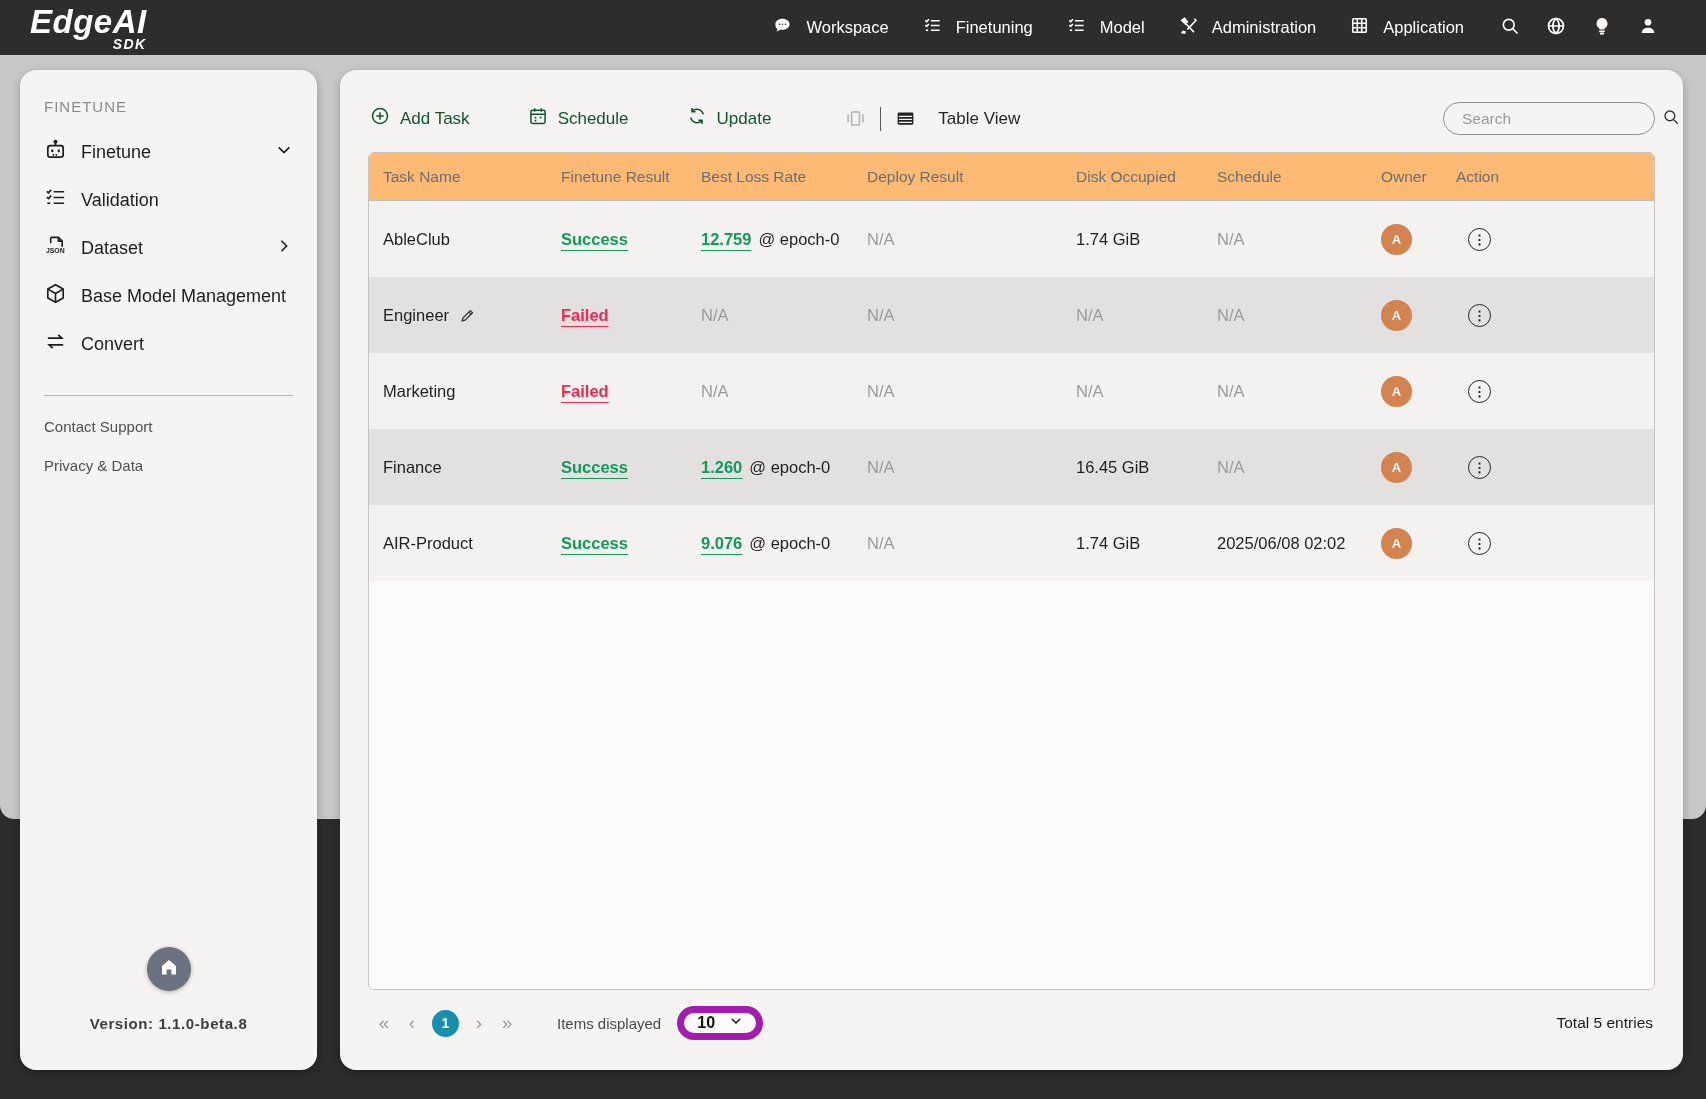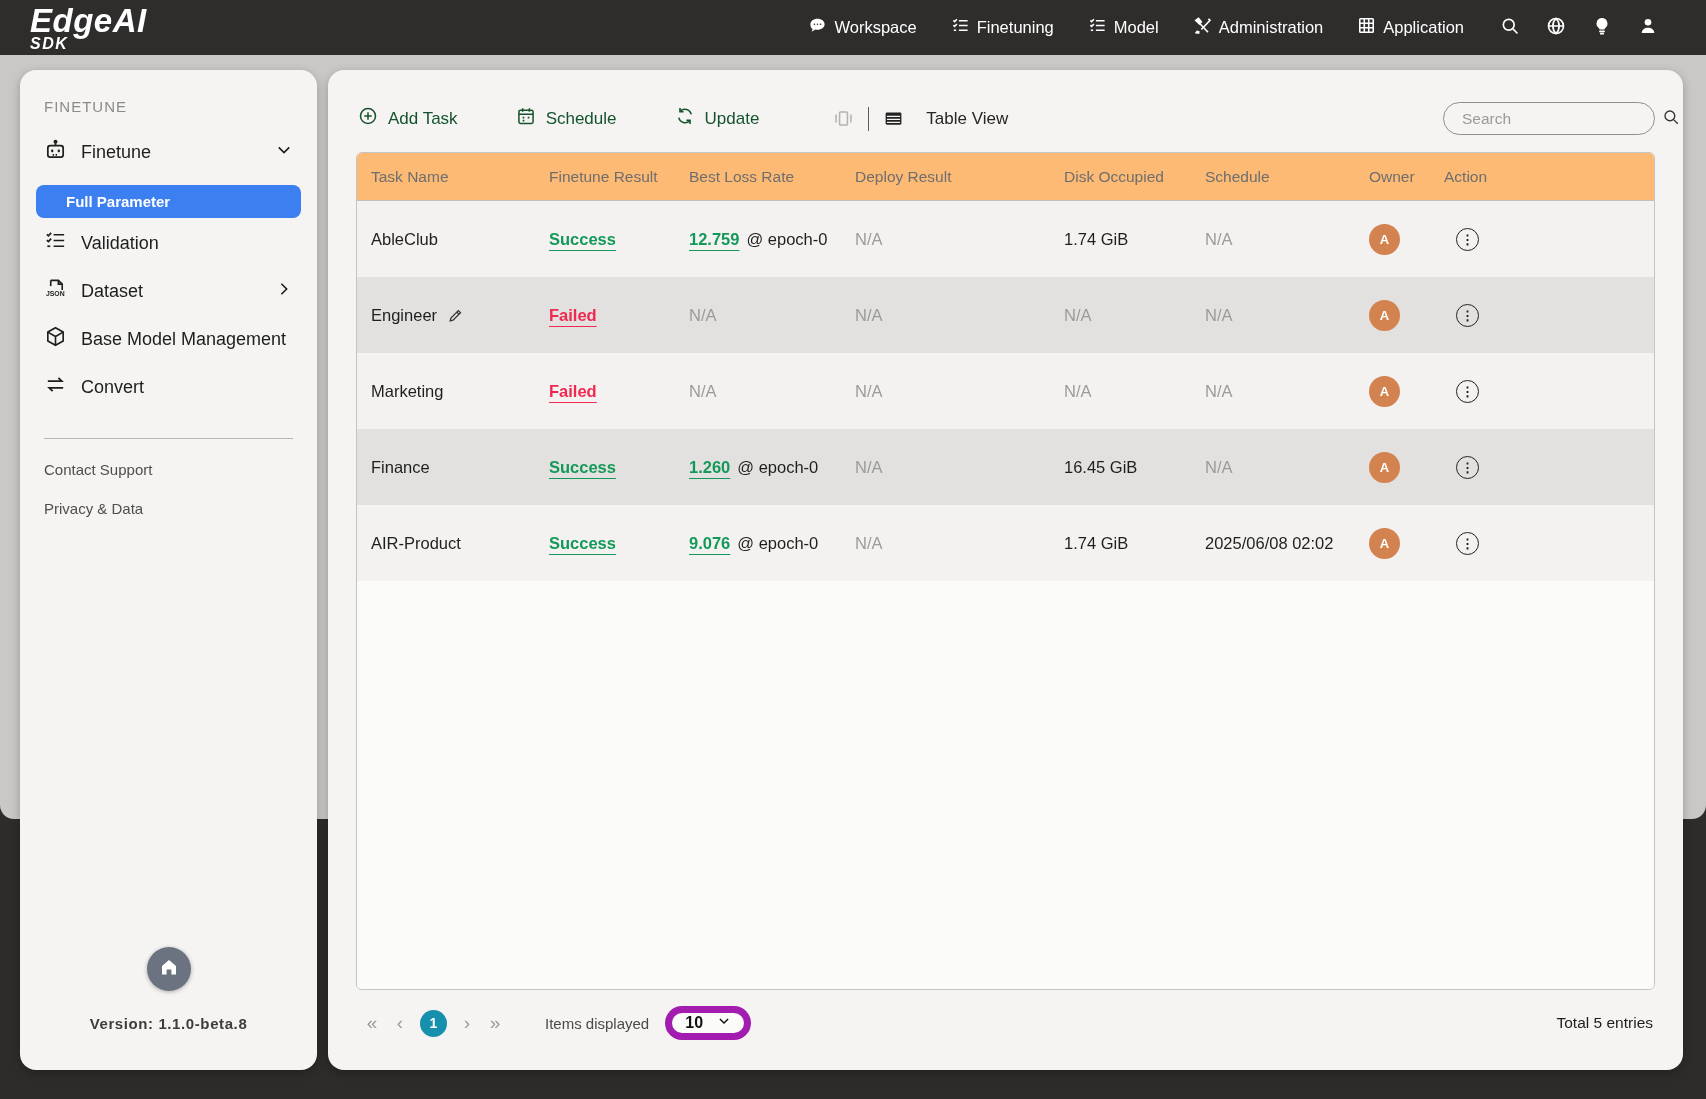--- a/index.html
+++ b/index.html
@@ -9,31 +9,31 @@
     background:#2e2c2b;
     color:#222;
   }
   
   .navbar {
     height:55px; background:#2f2d2c; display:flex; align-items:center;
     padding:0 48px 0 30px; color:#fff;
   }
   .logo { font-style:italic; font-weight:bold; line-height:1; cursor:pointer; }
   .logo-top { font-size:33px; letter-spacing:0.5px; }
-  .logo-bottom { font-size:16px; margin-top:-1px; letter-spacing:1.5px; }
+  .logo-bottom { font-size:14px; text-align:right; margin-top:-1px; letter-spacing:1.5px; }
   .nav-items { margin-left:auto; display:flex; align-items:center; gap:34px; }
-  .nav-item { display:flex; align-items:center; gap:7px; font-size:16.5px; font-weight:500; cursor:pointer; }
+  .nav-item { display:flex; align-items:center; gap:14px; font-size:16.5px; font-weight:500; cursor:pointer; }
   .nav-item svg { width:19px; height:19px; }
   .nav-icons { display:flex; align-items:center; gap:26px; margin-left:36px; }
   .nav-icons svg { width:20px; height:20px; cursor:pointer; }
 
   
   .content {
     height:764px; background:#cac8c6; border-radius:0 0 14px 14px;
-    display:flex; gap:11px; padding:15px 23px 4px 20px;
+    display:flex; gap:23px; padding:15px 23px 4px 20px;
   }
   .panel {
     background:#f5f4f2; border-radius:16px; height:1000px;
     box-shadow:0 3px 10px rgba(0,0,0,0.25);
   }
   
   .sidebar { width:297px; display:flex; flex-direction:column; padding:28px 0 0 0; flex-shrink:0; }
   .side-section { font-size:15px; letter-spacing:1px; color:#8b8b8b; padding:0 24px; margin-bottom:22px; }
   .side-item {
     display:flex; align-items:center; gap:14px; padding:0 24px; height:30px;
@@ -221,23 +221,20 @@
             <rect x="7.5" y="12" width="2.2" height="2.8" rx="0.6" fill="currentColor" stroke="none"></rect>
             <rect x="14.3" y="12" width="2.2" height="2.8" rx="0.6" fill="currentColor" stroke="none"></rect>
             <path d="M9 17.5h6" stroke-dasharray="1.5 1.6"></path>
           </svg></span>
       <span>Finetune</span>
       <span class="chev"><svg viewBox="0 0 24 24" fill="none" stroke="currentColor" stroke-width="2.2">
             <path d="M5 8.5l7 7 7-7"></path>
           </svg></span>
     </div>
 
-    <div class="sub-pill active">
-      <span>Full Parameter</span>
-    </div>
 
     <div class="side-item">
       <span><svg viewBox="0 0 24 24" fill="none" stroke="currentColor" stroke-width="1.8">
             <path d="M10 6h11M10 12h11M10 18h11"></path>
             <path d="M3 5.5l1.6 1.6L7.5 4"></path>
             <path d="M3 11.5l1.6 1.6L7.5 10"></path>
             <path d="M3.5 18h3"></path>
           </svg></span>
       <span>Validation</span>
     </div>

